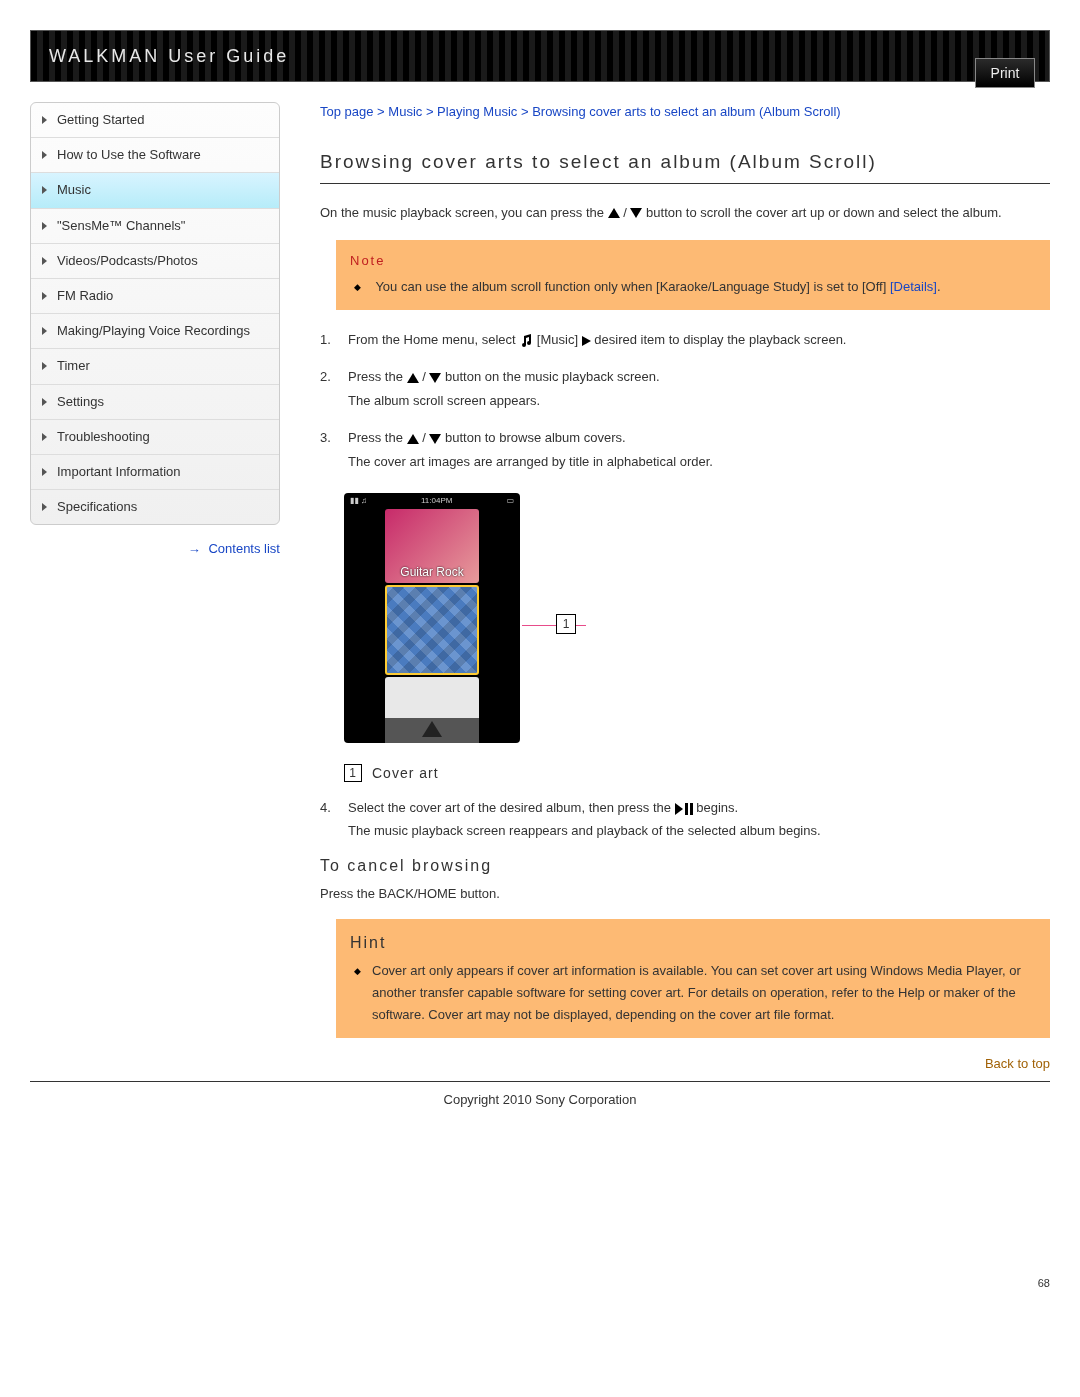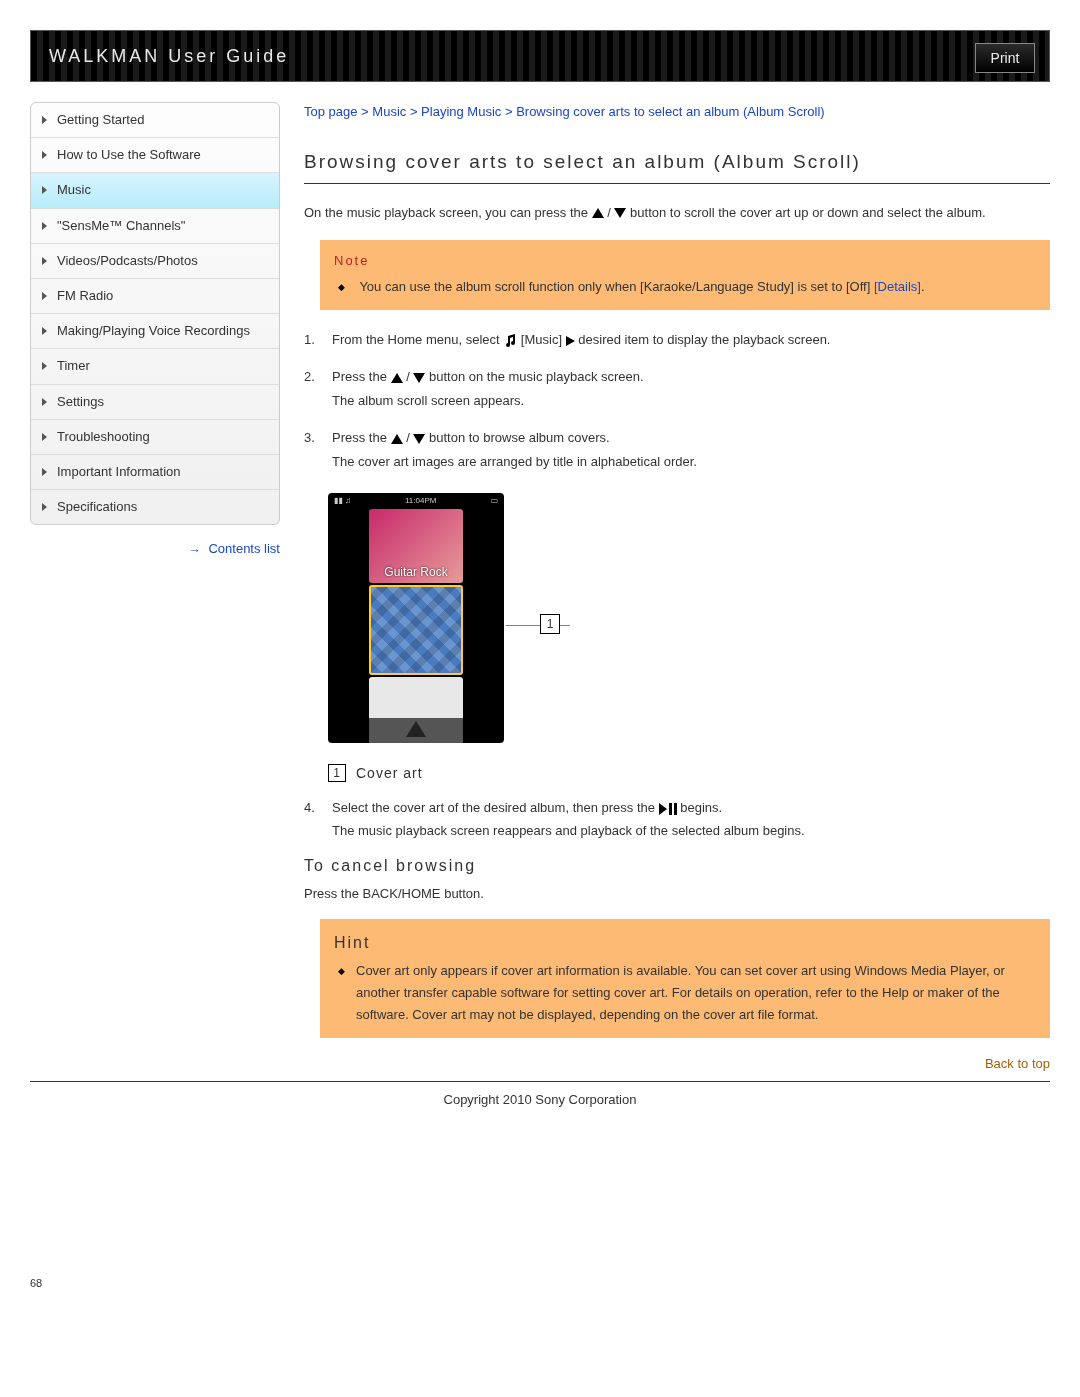--- a/index.html
+++ b/index.html
@@ -22,30 +22,30 @@
     padding: 0 18px;
   }
   .header-title {
     color: #e8e8e8;
     font-size: 18px;
     letter-spacing: 3px;
     font-weight: 400;
   }
   .print-btn {
     position: absolute;
-    right: 14px; top: 12px;
+    right: 14px; top: 27px;
     width: 60px; height: 30px;
     border: 1px solid #888;
     background: linear-gradient(#2b2b2b,#000);
     color: #eee;
     font-size: 14px;
     display: flex; align-items: center; justify-content: center;
     cursor: pointer;
   }
-  .layout { display: flex; margin-top: 20px; gap: 24px; }
+  .layout { display: flex; margin-top: 20px; gap: 40px; }
   .sidebar { width: 250px; flex-shrink: 0; }
   .main { flex: 1; }
   .breadcrumb { color: #1947c5; font-size: 13px; margin-bottom: 28px; line-height: 1.6; }
   .breadcrumb a { color: #1947c5; text-decoration: none; }
   .sidebar-box {
     border: 1px solid #ccc;
     border-radius: 6px;
     overflow: hidden;
     background: linear-gradient(#fdfdfd, #f0f0f0);
   }
@@ -174,21 +174,21 @@
     background: #fff;
   }
   .legend { margin: 8px 0 14px 24px; font-size: 14px; letter-spacing: 1px; display:flex; align-items:center; gap:10px; }
   .legend .boxnum { width: 18px; height: 18px; border: 1px solid #000; font-size: 12px; text-align:center; line-height:16px; }
   h3.sub { font-size: 16px; font-weight: 400; letter-spacing: 2px; margin: 10px 0 8px 0; }
   .plain { line-height: 1.7; margin-bottom: 14px; }
   .back-top { text-align: right; margin-top: 8px; }
   .back-top a { color: #a16207; text-decoration: none; margin-left: 26px; }
   .footer-rule { border-top: 1px solid #333; margin-top: 10px; }
   .copyright { text-align: center; padding: 10px 0; font-size: 13px; }
-  .page-num { text-align: left; font-size: 11px; margin-top: 160px; color: #333; }
+  .page-num { text-align: right; font-size: 11px; margin-top: 160px; color: #333; }
 </style>
 </head>
 <body>
 
 <div class="header-bar">
   <span class="header-title">WALKMAN User Guide</span>
   <div class="print-btn">
     <span>Print</span>
   </div>
 </div>

